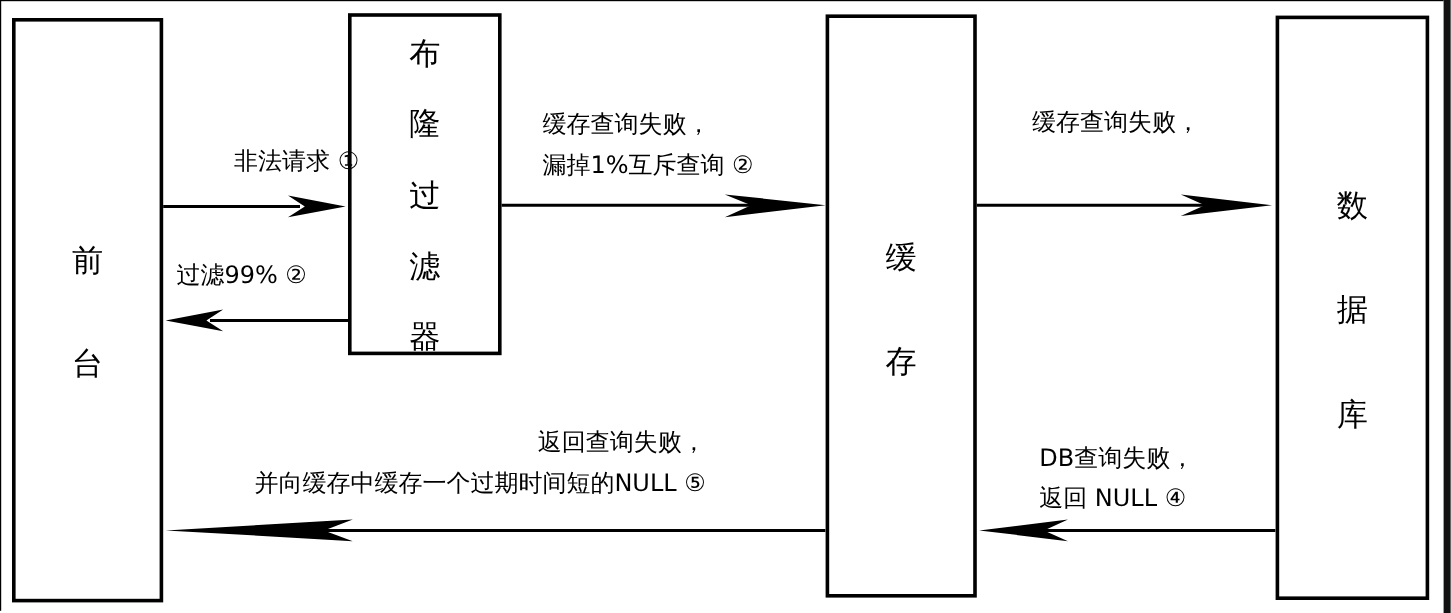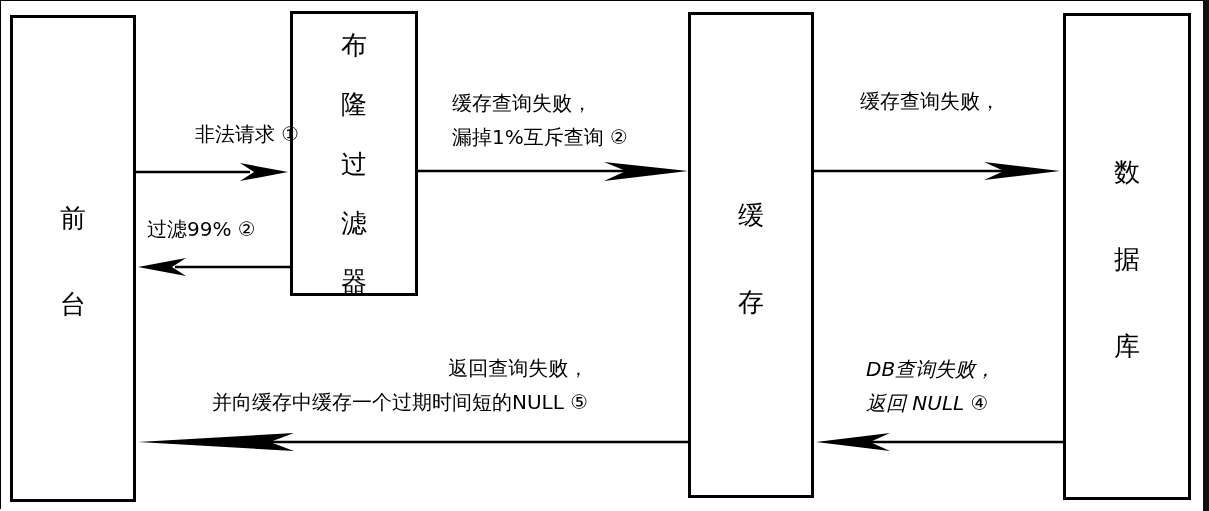--- a/index.html
+++ b/index.html
@@ -85,20 +85,20 @@
 <div class="note" style="left:147px; top:212px;">
   <div>过滤99% ②</div>
 </div>
 <div class="note" style="left:452px; top:86px;">
   <div>缓存查询失败，</div>
   <div>漏掉1%互斥查询 ②</div>
 </div>
 <div class="note" style="left:860px; top:84px;">
   <div>缓存查询失败，</div>
 </div>
-<div class="note" style="left:866px; top:352px;font-style:italic;">
+<div class="note" style="left:866px; top:364px;">
   <div>DB查询失败，</div>
   <div>返回 NULL ④</div>
 </div>
 <div class="note" style="left:212px; top:351px;text-align:right;">
   <div>返回查询失败，</div>
   <div>并向缓存中缓存一个过期时间短的NULL ⑤</div>
 </div>
 
 </body></html>

